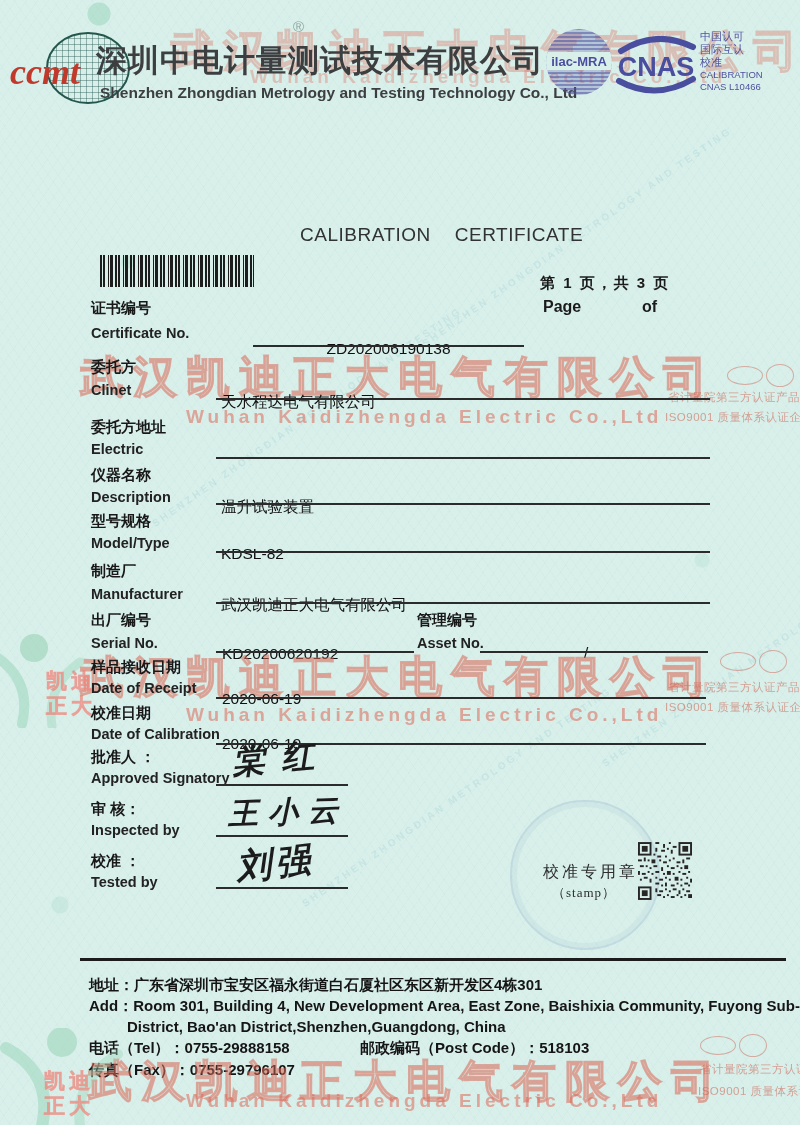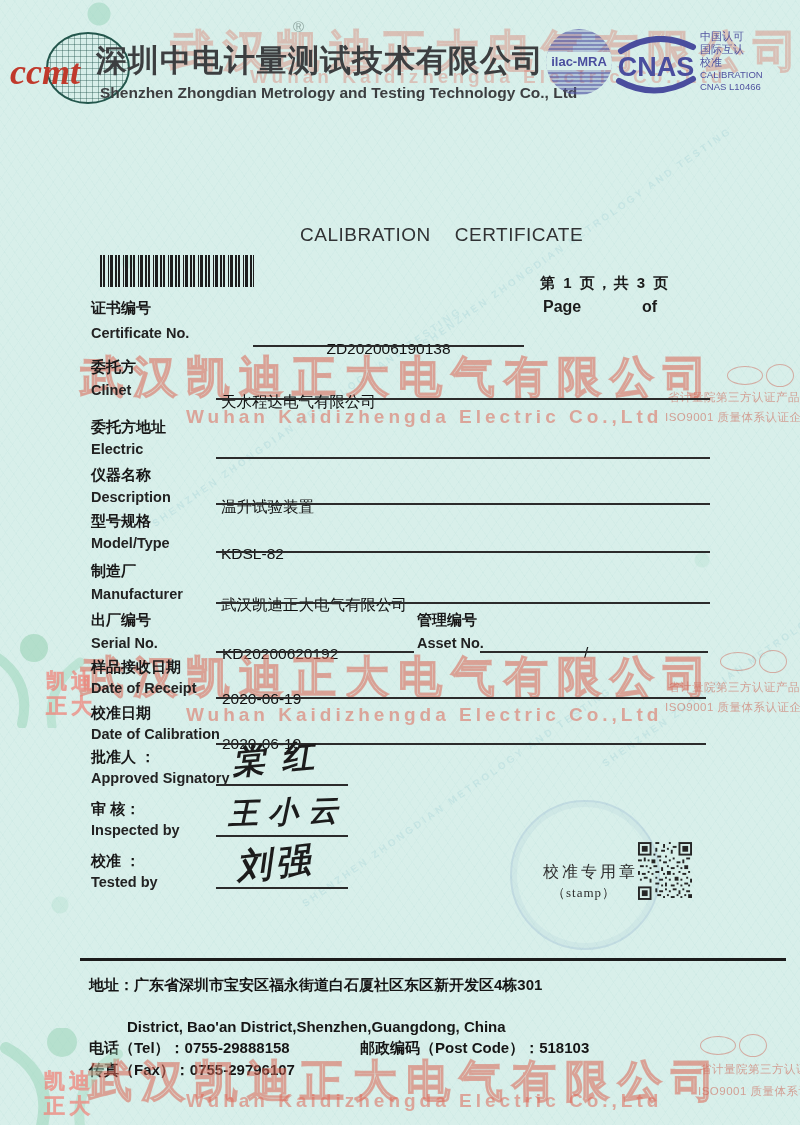--- a/index.html
+++ b/index.html
@@ -310,20 +310,21 @@
       <g fill="#262626">
         <rect x="2" y="2" width="3" height="3"></rect>
           <rect x="23" y="2" width="3" height="3"></rect>
           <rect x="2" y="25" width="3" height="3"></rect>
       </g>
     </svg>
   </div>
 
   <div class="thickline" style="left:80px;top:958px;width:706px"></div>
   <div class="abs foot" style="left:89px;top:976px">地址：广东省深圳市宝安区福永街道白石厦社区东区新开发区4栋301</div>
+  <div class="abs foot" style="left:89px;top:997px">Add：Room 301, Building 4, New Development Area, East Zone, Baishixia Community, Fuyong Sub-</div>
   <div class="abs foot" style="left:127px;top:1018px">District, Bao'an District,Shenzhen,Guangdong, China</div>
   <div class="abs foot" style="left:89px;top:1039px">电话（Tel）：0755-29888158</div>
   <div class="abs foot" style="left:360px;top:1039px">邮政编码（Post Code）：518103</div>
   <div class="abs foot" style="left:89px;top:1061px">传真（Fax）：0755-29796107</div>
 
   <div class="abs wm-cn" style="left:88px;top:1052px">武汉凯迪正大电气有限公司</div>
   <div class="abs wm-en" style="left:186px;top:1090px">Wuhan Kaidizhengda Electric Co.,Ltd</div>
   <div class="wm-oval" style="left:700px;top:1036px;width:34px;height:17px"></div>
   <div class="wm-oval" style="left:739px;top:1034px;width:26px;height:21px"></div>
   <div class="abs wm-side" style="left:700px;top:1062px">省计量院第三方认证产品</div>

